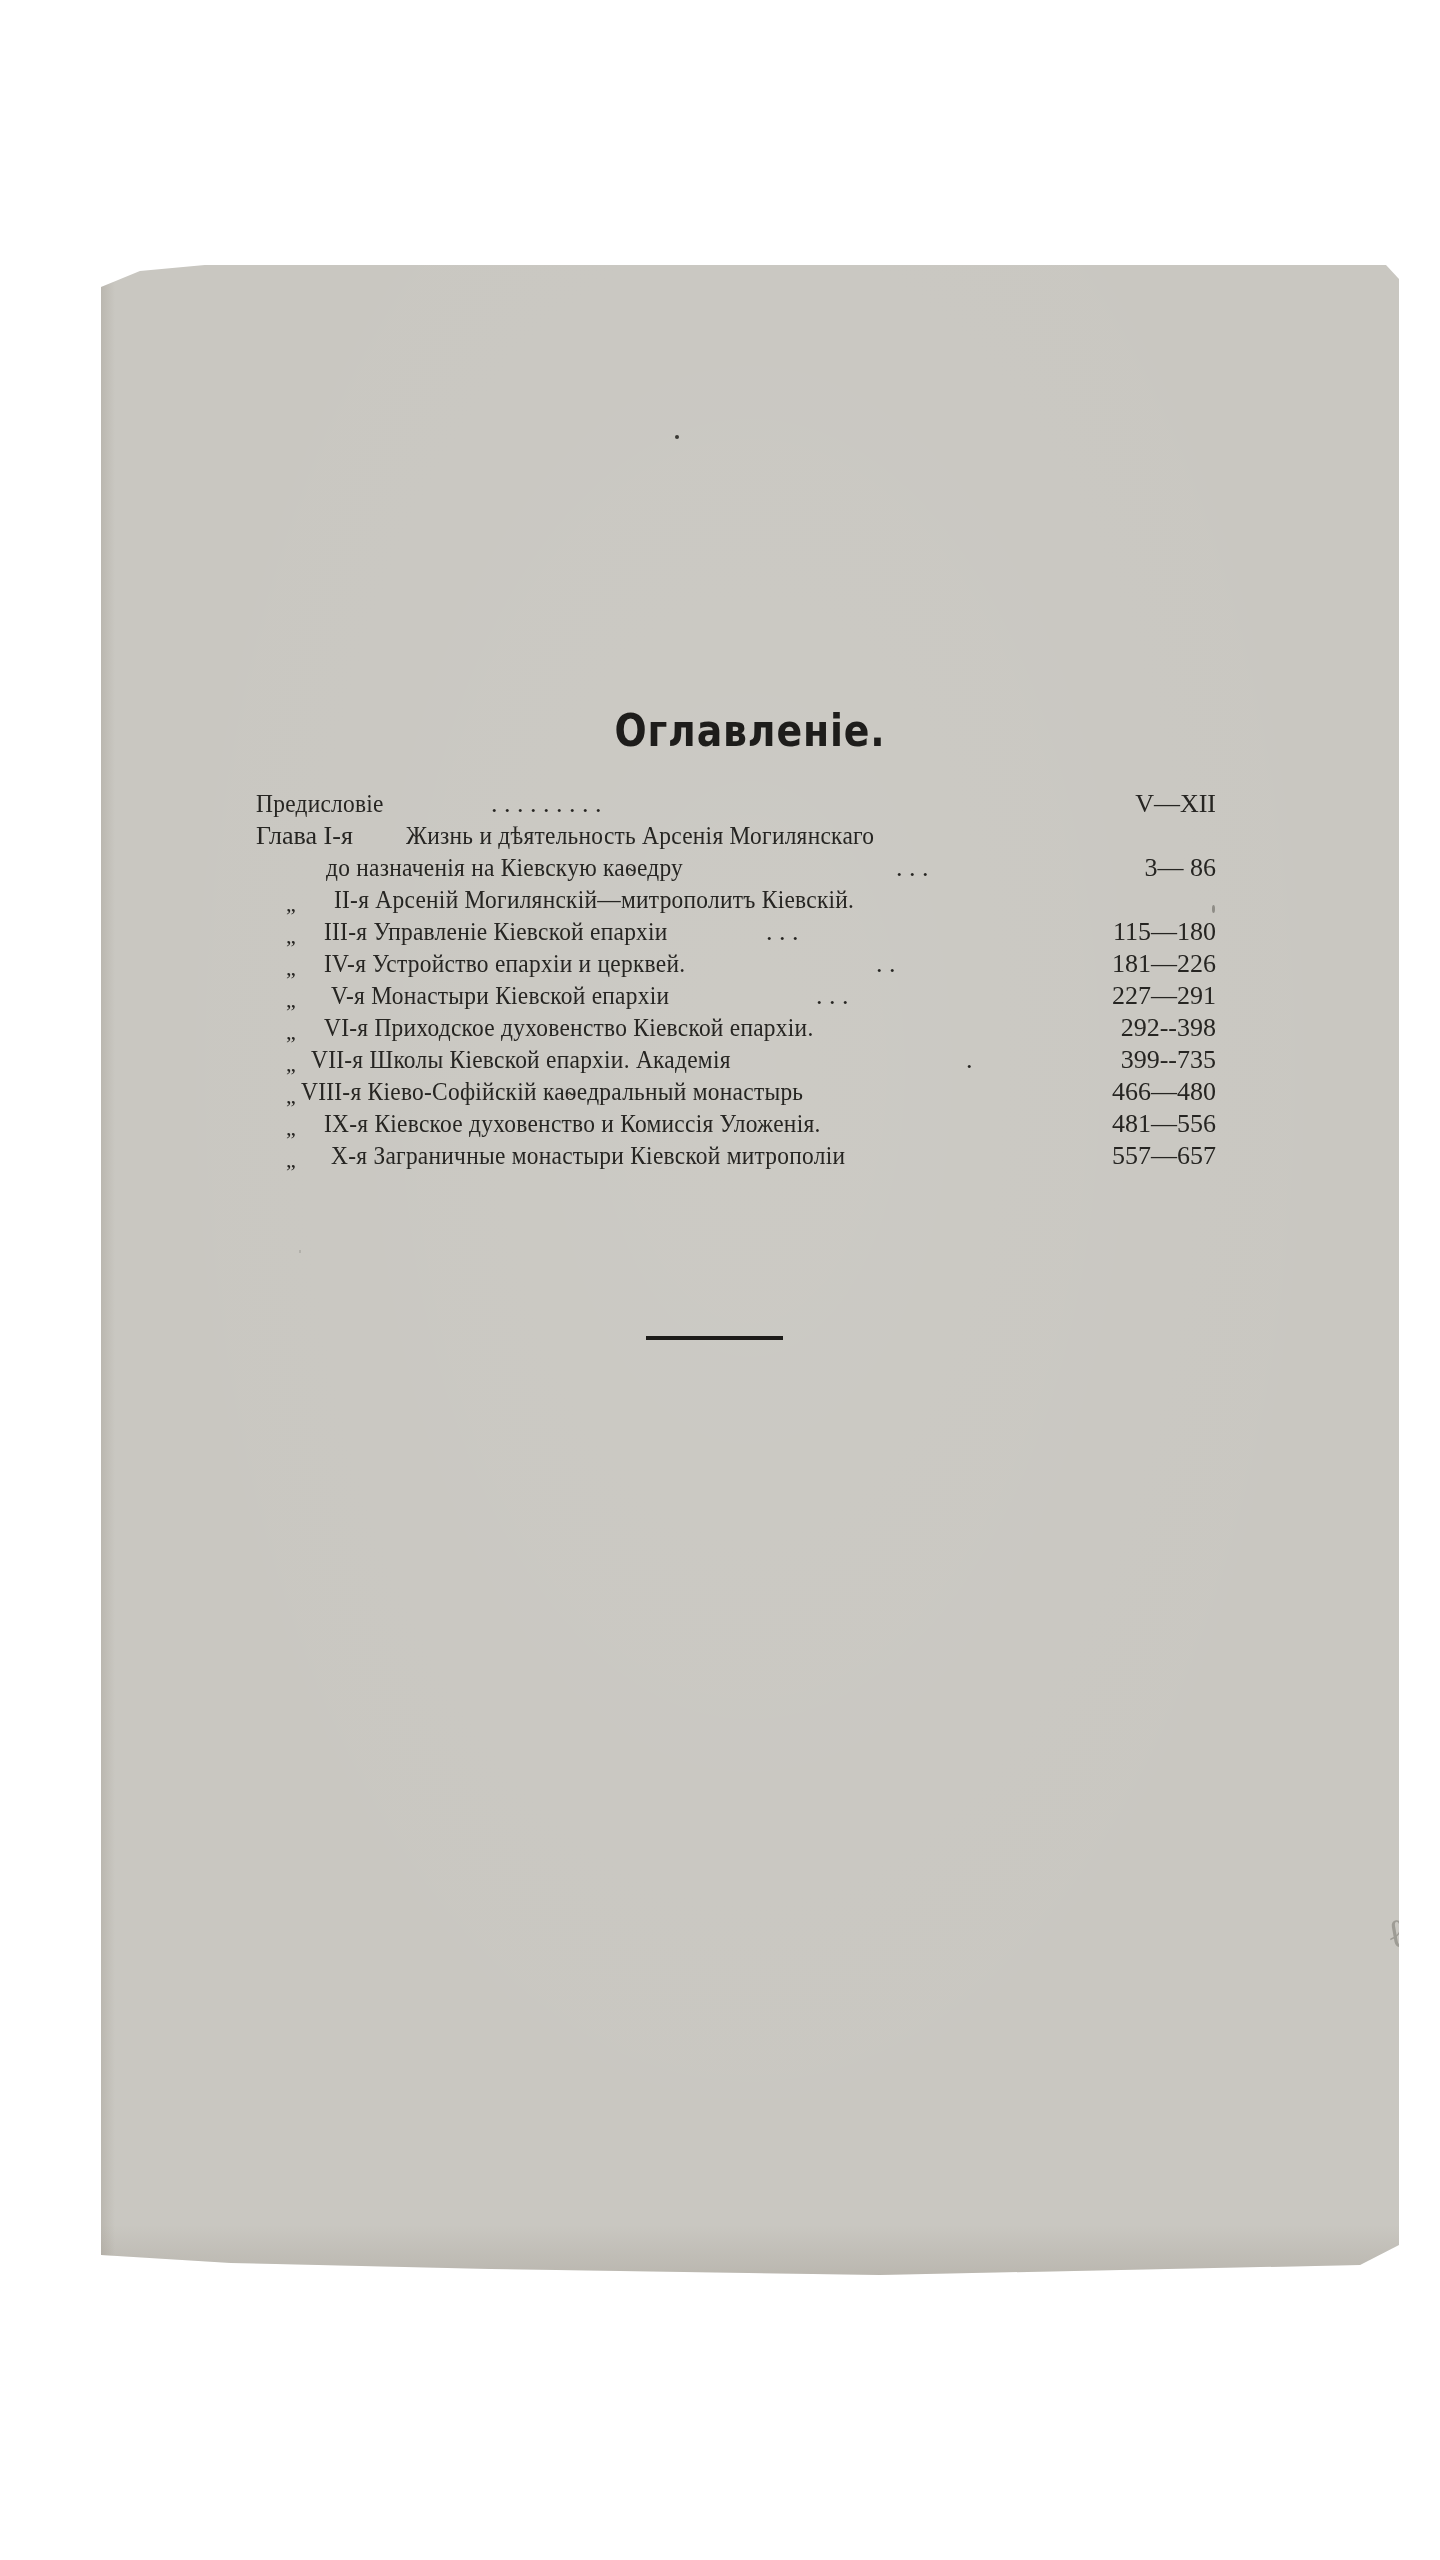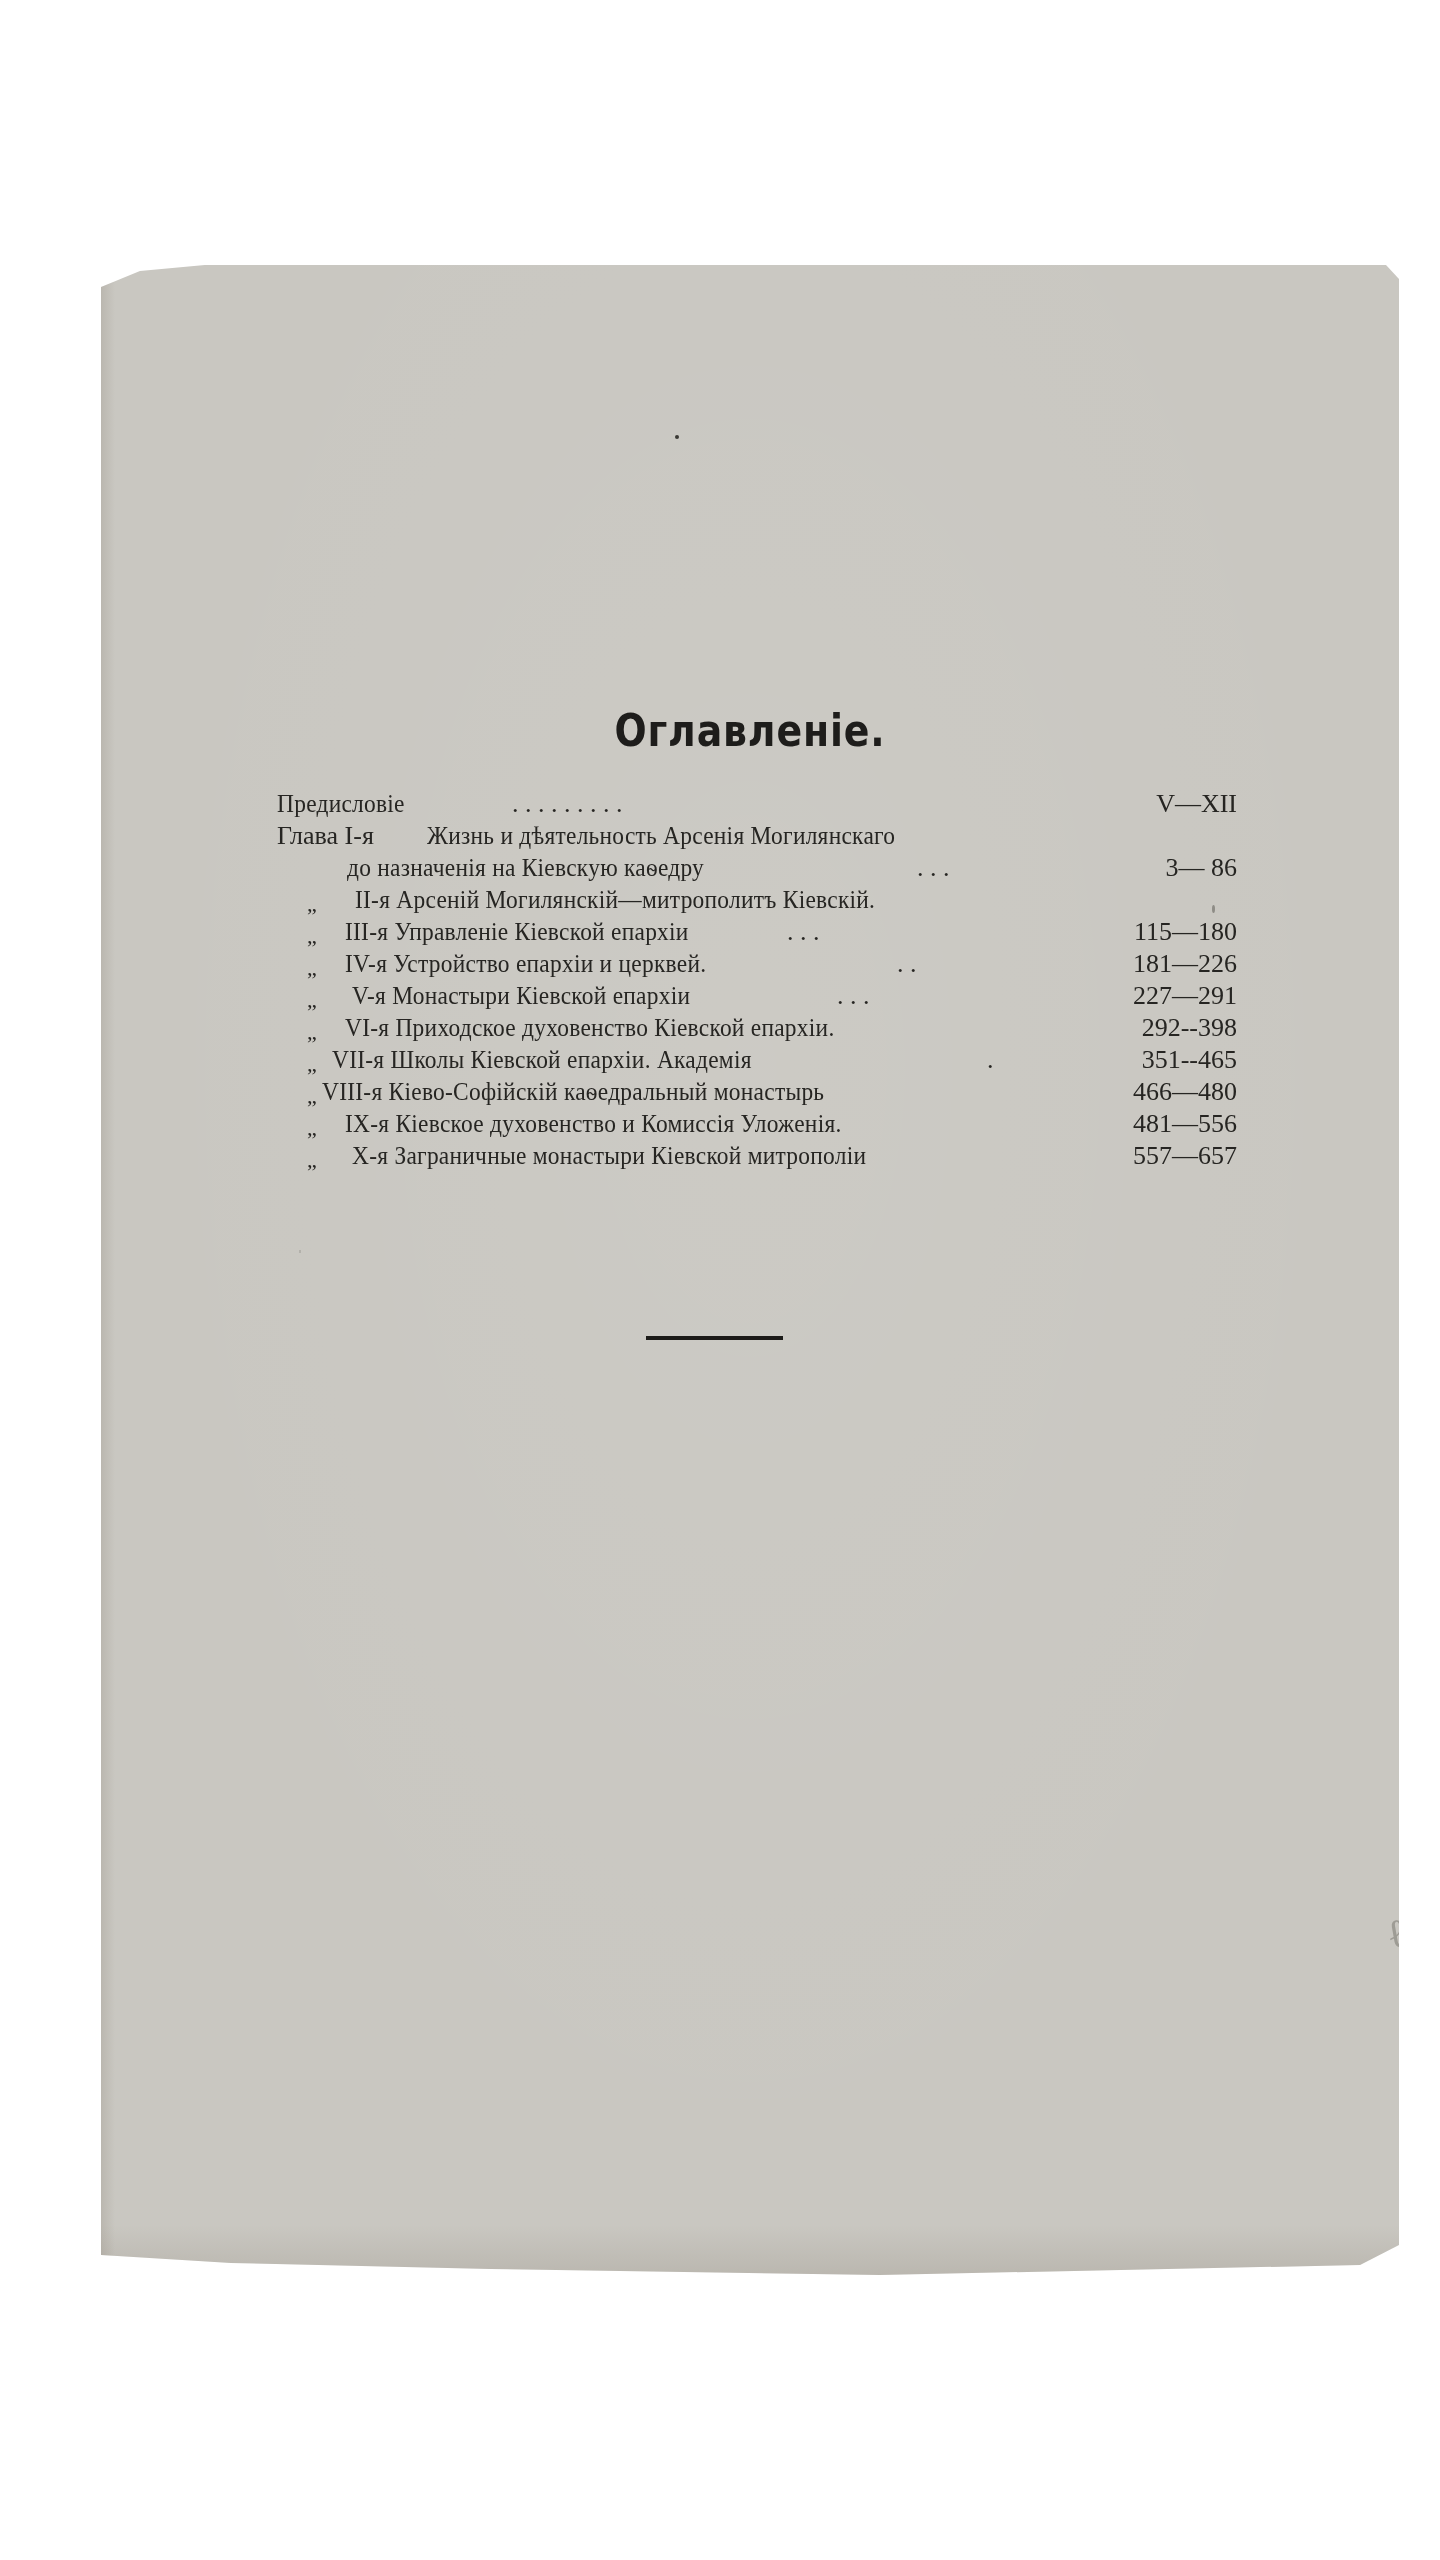--- a/index.html
+++ b/index.html
@@ -42,21 +42,21 @@
       text-align: center;
       font-family: "DejaVu Sans", sans-serif;
       font-weight: bold;
       font-size: 44px;
       letter-spacing: 1px;
       color: #1e1d1b;
       transform: scaleX(0.86);
     }
     .toc {
       position: absolute;
-      left: 176px;
+      left: 155px;
       top: 523px;
       width: 960px;
       font-family: "Liberation Serif", serif;
       font-size: 26px;
       color: #262522;
     }
     .row {
       position: relative;
       height: 32px;
       line-height: 32px;
@@ -151,21 +151,21 @@
       </div>
       <div class="row">
         <span class="ditto">„</span>
         <span class="text" style="left: 68px;">VI-я  Приходское духовенство Кіевской епархіи.</span>
         <span class="pages">292--398</span>
       </div>
       <div class="row">
         <span class="ditto">„</span>
         <span class="text" style="left: 55px;">VII-я  Школы Кіевской епархіи. Академія</span>
         <span class="dots" style="left: 710px;">.</span>
-        <span class="pages">351--465</span>
+        <span class="pages">399--735</span>
       </div>
       <div class="row">
         <span class="ditto">„</span>
         <span class="text" style="left: 45px;">VIII-я  Кіево-Софійскій каѳедральный монастырь</span>
         <span class="pages">466—480</span>
       </div>
       <div class="row">
         <span class="ditto">„</span>
         <span class="text" style="left: 68px;">IX-я  Кіевское духовенство и Комиссія Уложенія.</span>
         <span class="pages">481—556</span>

